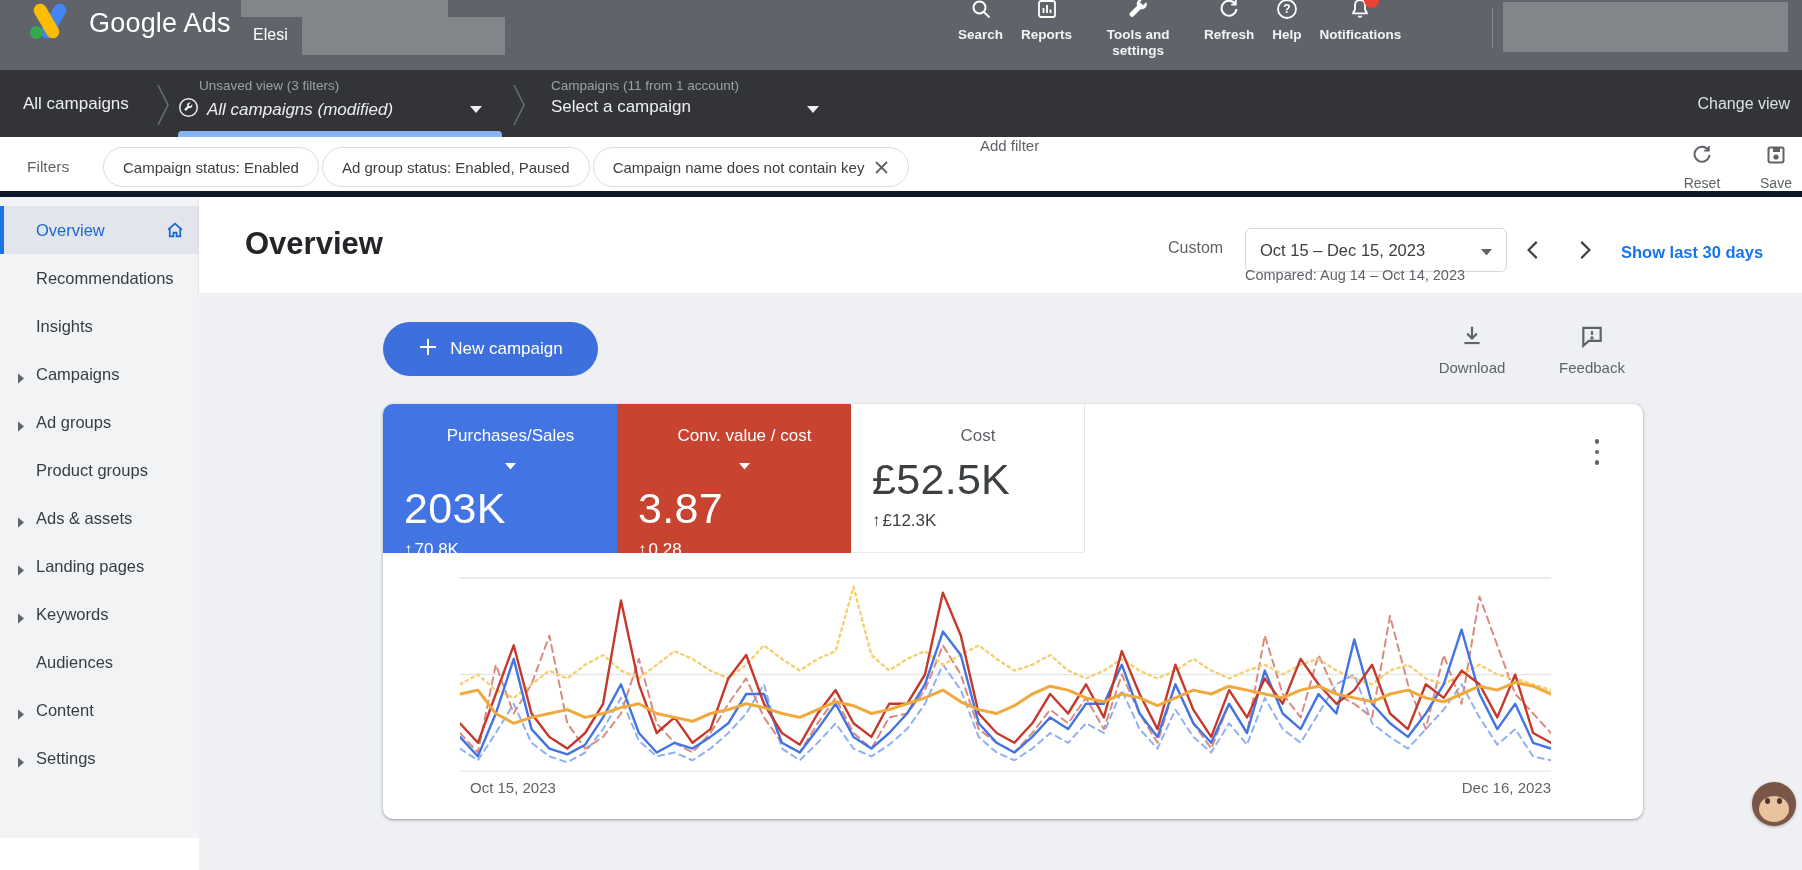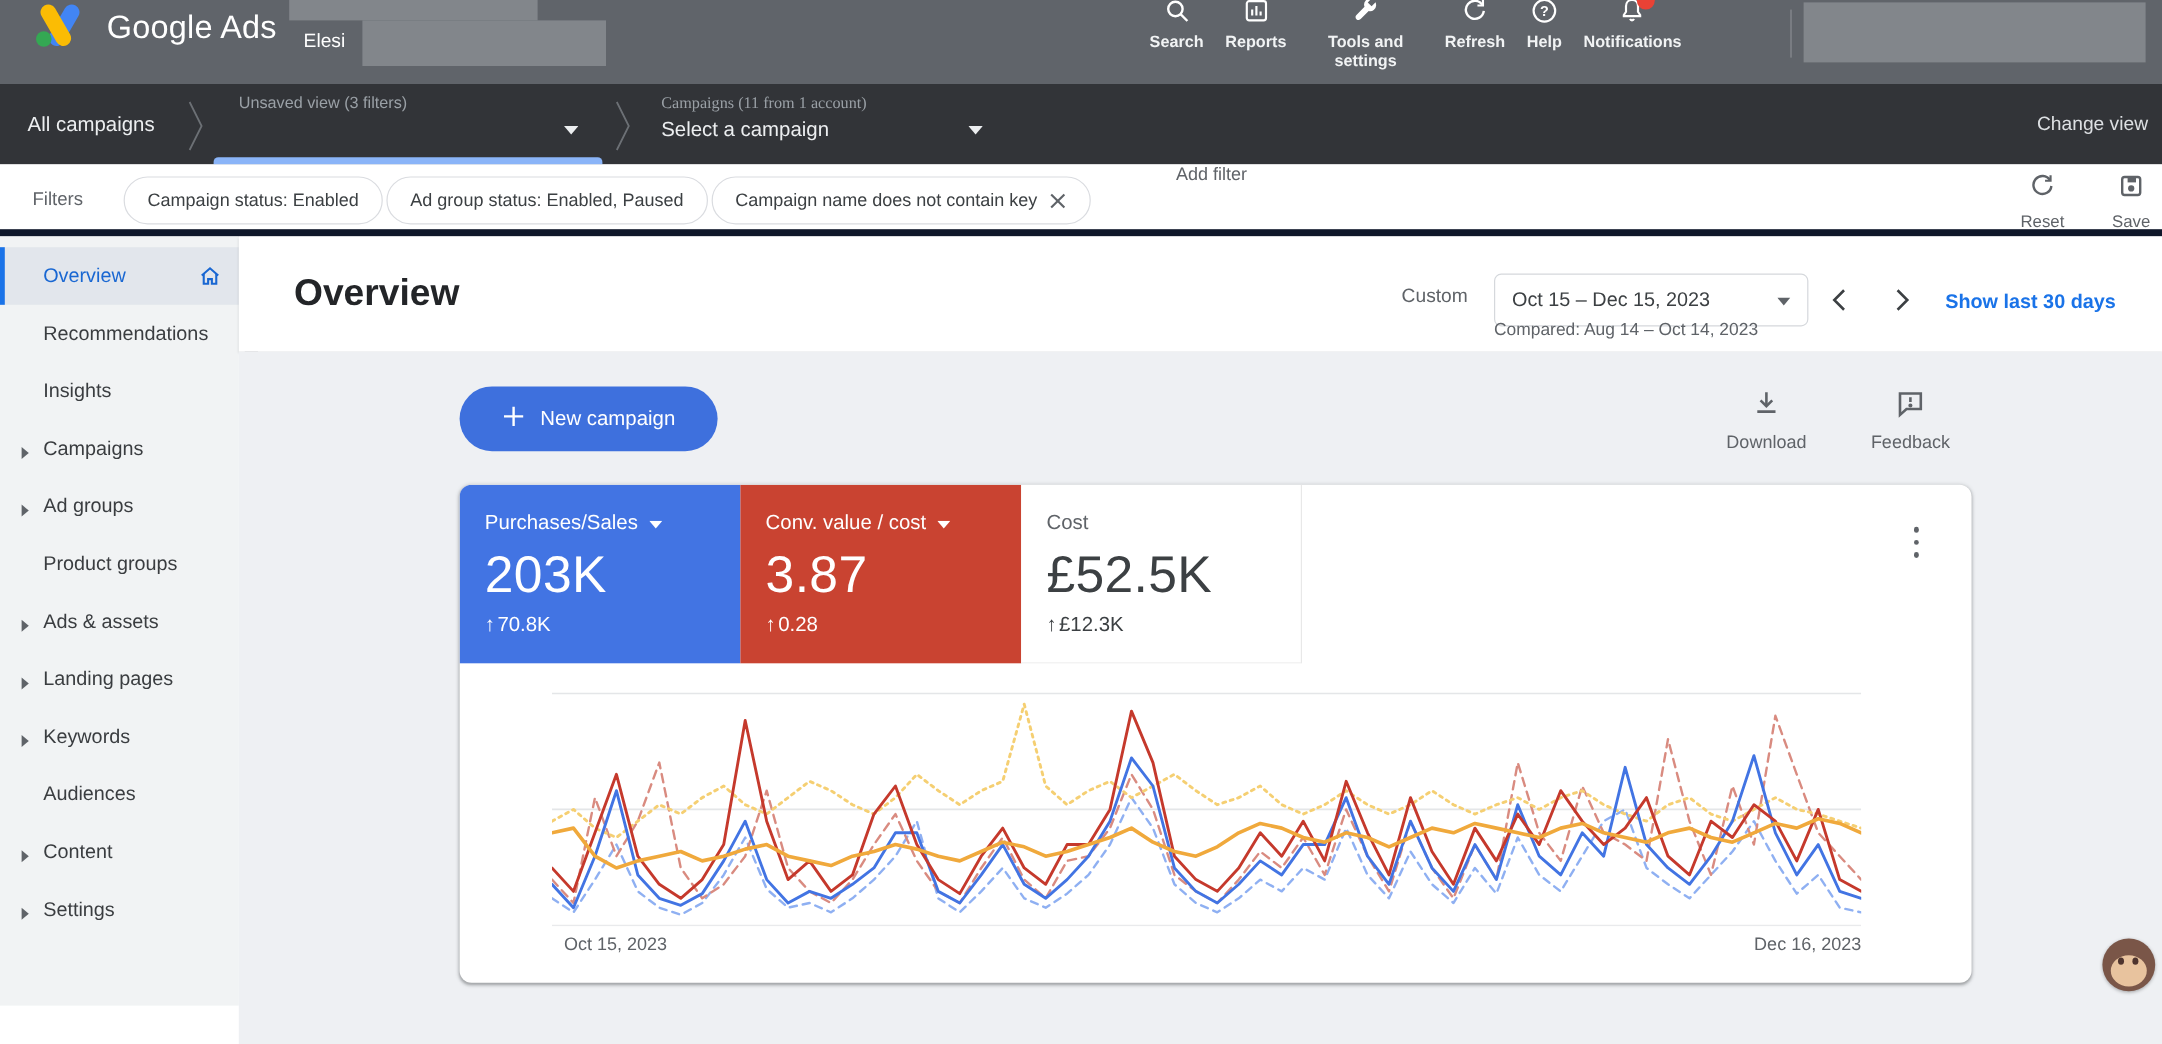--- a/index.html
+++ b/index.html
@@ -81,21 +81,21 @@
     background:#3e70dd; color:#fff; font-size:17px; display:flex; align-items:center; justify-content:center;
     gap:12px; cursor:pointer; border:none; font-family:inherit; }
   .icon-action { position:absolute; top:30px; width:90px; display:flex; flex-direction:column; align-items:center;
     color:#5f6368; cursor:pointer; }
   .icon-action .lbl { font-size:15px; margin-top:6px; }
 
   .card { position:absolute; left:184px; top:111px; width:1260px; height:415px; background:#fff;
     border-radius:10px; box-shadow:0 1px 2px rgba(60,64,67,.3), 0 1px 3px 1px rgba(60,64,67,.15); }
   .segments { position:absolute; left:0; top:0; height:149px; display:flex; border-radius:10px 0 0 0; overflow:hidden; }
   .seg { width:234px; height:149px; padding:22px 0 0 21px; cursor:pointer; }
-  .seg .lab { display:flex; align-items:center; gap:9px; font-size:17px; }
+  .seg .lab { display:flex; align-items:center; gap:9px; font-size:17px;flex-direction:column; }
   .seg .val { font-size:43px; letter-spacing:.3px; margin-top:9px; }
   .seg .del { font-size:17px; margin-top:7px; display:flex; align-items:center; gap:2px; }
   .seg.cost { border-right:1px solid #e8e8e8; border-bottom:1px solid #ececec; }
   .dots-menu { position:absolute; right:36px; top:26px; width:20px; height:44px; display:flex; flex-direction:column;
     align-items:center; justify-content:center; gap:6px; cursor:pointer; }
   .dots-menu i { width:4.5px; height:4.5px; border-radius:50%; background:#5f6368; }
   .chart-wrap { position:absolute; left:77px; top:173px; width:1091px; height:195px; }
   .axis-label { position:absolute; top:375px; font-size:15px; color:#5f6368; }
 
   .avatar { position:absolute; left:1553px; top:489px; width:44px; height:44px; border-radius:50%;
@@ -188,33 +188,42 @@
     <div class="crumb1">
       <span>All campaigns</span>
     </div>
     <span class="crumb-sep" style="left:156px;">
       <svg width="14" height="44" viewBox="0 0 14 44">
           <polyline points="2,2 12,22 2,42" fill="none" stroke="#6c7075" stroke-width="1.5"></polyline>
         </svg>
     </span>
     <div class="crumb-block" style="left:178px;width:324px;">
       <div class="crumb-sub">Unsaved view (3 filters)</div>
+      <div class="crumb-main">
+        <span>
+          <svg width="21" height="21" viewBox="0 0 24 24" fill="none" stroke="#eceef0" stroke-width="1.7">
+            <circle cx="12" cy="12" r="10"></circle>
+            <path d="M16.2 8.4l-2.4 2.4-1.8-1.8 2.4-2.4a3 3 0 0 0-3.9 3.9L7 14l2 2 3.5-3.5a3 3 0 0 0 3.7-4.1z" fill="#eceef0" stroke="none"></path>
+          </svg>
+        </span>
+        <span class="it">All campaigns (modified)</span>
+      </div>
       <span class="caret" style="position:absolute;right:20px;top:22px;">
         <svg width="12" height="8" viewBox="0 0 12 8">
             <polygon points="0,0 12,0 6,7" fill="#eceef0"></polygon>
           </svg>
       </span>
     </div>
     <span class="crumb-sep" style="left:512px;">
       <svg width="14" height="44" viewBox="0 0 14 44">
           <polyline points="2,2 12,22 2,42" fill="none" stroke="#6c7075" stroke-width="1.5"></polyline>
         </svg>
     </span>
     <div class="crumb-block" style="left:551px;width:280px;">
-      <div class="crumb-sub" style="margin-left:0;font-family:Liberation Serif, serif;">Campaigns (11 from 1 account)</div>
+      <div class="crumb-sub" style="margin-left:0;">Campaigns (11 from 1 account)</div>
       <div class="crumb-main">
           <span>Select a campaign</span>
         </div>
       <span class="caret" style="position:absolute;right:12px;top:22px;">
         <svg width="12" height="8" viewBox="0 0 12 8">
             <polygon points="0,0 12,0 6,7" fill="#eceef0"></polygon>
           </svg>
       </span>
     </div>
     <div class="blue-indicator"></div>

